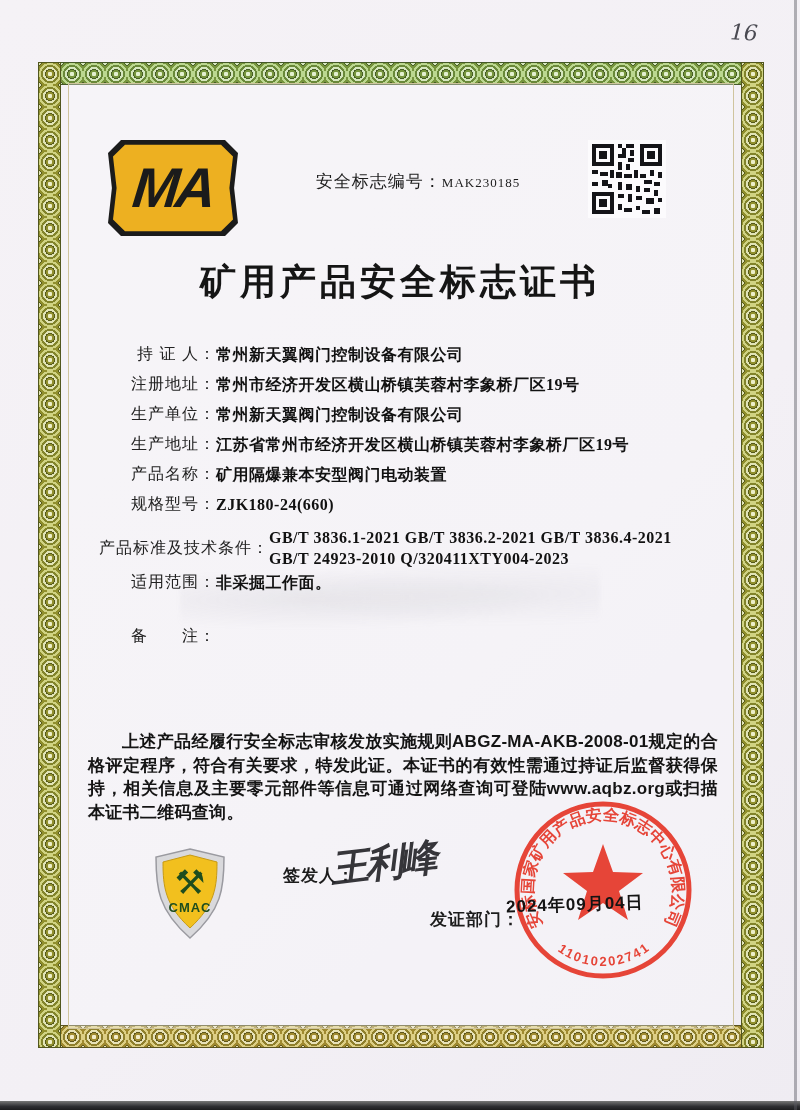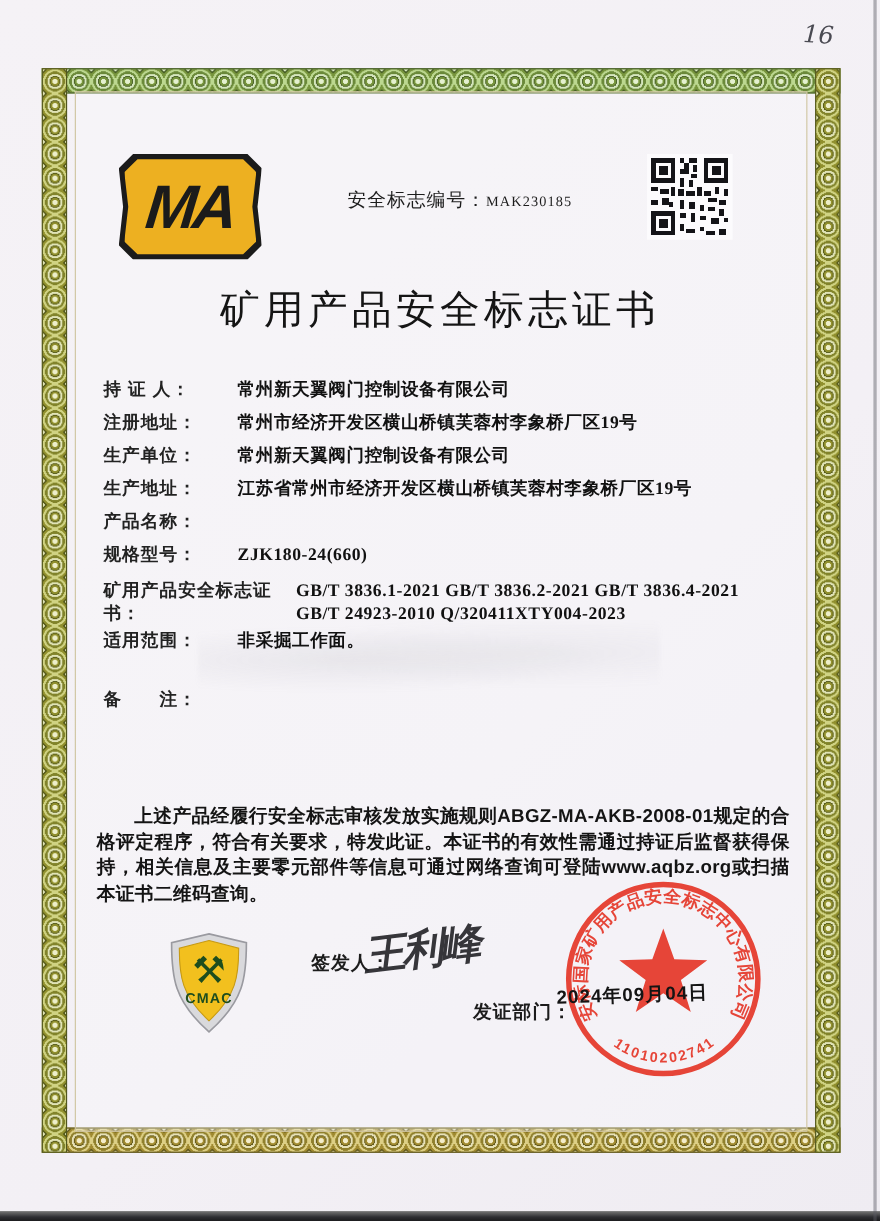--- a/index.html
+++ b/index.html
@@ -35,26 +35,26 @@
     clip-path:polygon(10% 2%,90% 2%,100% 15%,97% 50%,100% 85%,90% 98%,10% 98%,0% 85%,3% 50%,0% 15%);
     display:flex;align-items:center;justify-content:center;}
   .ma-text{font-size:56px;font-weight:900;font-style:italic;color:#1b1b1b;
     transform:skewX(-6deg);letter-spacing:-4px;line-height:1;}
   .cert-no{position:absolute;left:268px;top:170px;width:300px;text-align:center;white-space:nowrap;}
   .cert-no-label{font-size:17px;font-weight:400;letter-spacing:1px;}
   .cert-no-value{font-size:13px;font-family:"Liberation Serif",serif;letter-spacing:1px;}
   .qr{position:absolute;left:588px;top:140px;width:78px;height:78px;}
   
   .title{position:absolute;left:0;top:258px;width:800px;text-align:center;
-    font-size:36px;font-weight:400;letter-spacing:4px;color:#151515;
+    font-size:36px;font-weight:700;letter-spacing:4px;color:#151515;
     font-family:"Liberation Serif",serif;}
   
   .fields{position:absolute;left:94px;top:344px;width:630px;}
   .frow{display:flex;align-items:flex-start;min-height:30px;}
-  .flabel{width:122px;flex:none;font-size:16px;font-weight:700;letter-spacing:1px;color:#222;}
+  .flabel{width:122px;flex:none;font-size:16px;font-weight:400;letter-spacing:1px;color:#222;text-align:right;}
   .fvalue{font-size:16px;font-weight:700;font-family:"Liberation Serif",serif;
     color:#111;letter-spacing:.5px;line-height:21px;}
   .frow-std{min-height:48px;align-items:center;}
   .frow-std .flabel{width:175px;}
   .frow-std .fvalue{width:445px;}
   .frow-dates{margin-top:8px;}
   .vlabel2{margin-left:62px;width:108px;flex:none;font-size:16px;font-weight:700;letter-spacing:1px;}
   .frow-remark{margin-top:24px;}
   .fvalue-date{width:190px;flex:none;}
   
@@ -171,27 +171,28 @@
     <div class="frow">
       <span class="flabel">生产单位：</span>
       <span class="fvalue">常州新天翼阀门控制设备有限公司</span>
     </div>
     <div class="frow">
       <span class="flabel">生产地址：</span>
       <span class="fvalue">江苏省常州市经济开发区横山桥镇芙蓉村李象桥厂区19号</span>
     </div>
     <div class="frow">
       <span class="flabel">产品名称：</span>
+      <span class="fvalue">矿用隔爆兼本安型阀门电动装置</span>
     </div>
     <div class="frow">
       <span class="flabel">规格型号：</span>
       <span class="fvalue">ZJK180-24(660)</span>
     </div>
     <div class="frow frow-std">
-      <span class="flabel">矿用产品安全标志证书：</span>
+      <span class="flabel">产品标准及技术条件：</span>
       <span class="fvalue">GB/T 3836.1-2021 GB/T 3836.2-2021 GB/T 3836.4-2021 GB/T 24923-2010 Q/320411XTY004-2023</span>
     </div>
     <div class="frow">
       <span class="flabel">适用范围：</span>
       <span class="fvalue">非采掘工作面。</span>
     </div>
     <div class="frow frow-remark">
       <span class="flabel">备　　注：</span>
       <span class="fvalue"></span>
     </div>

